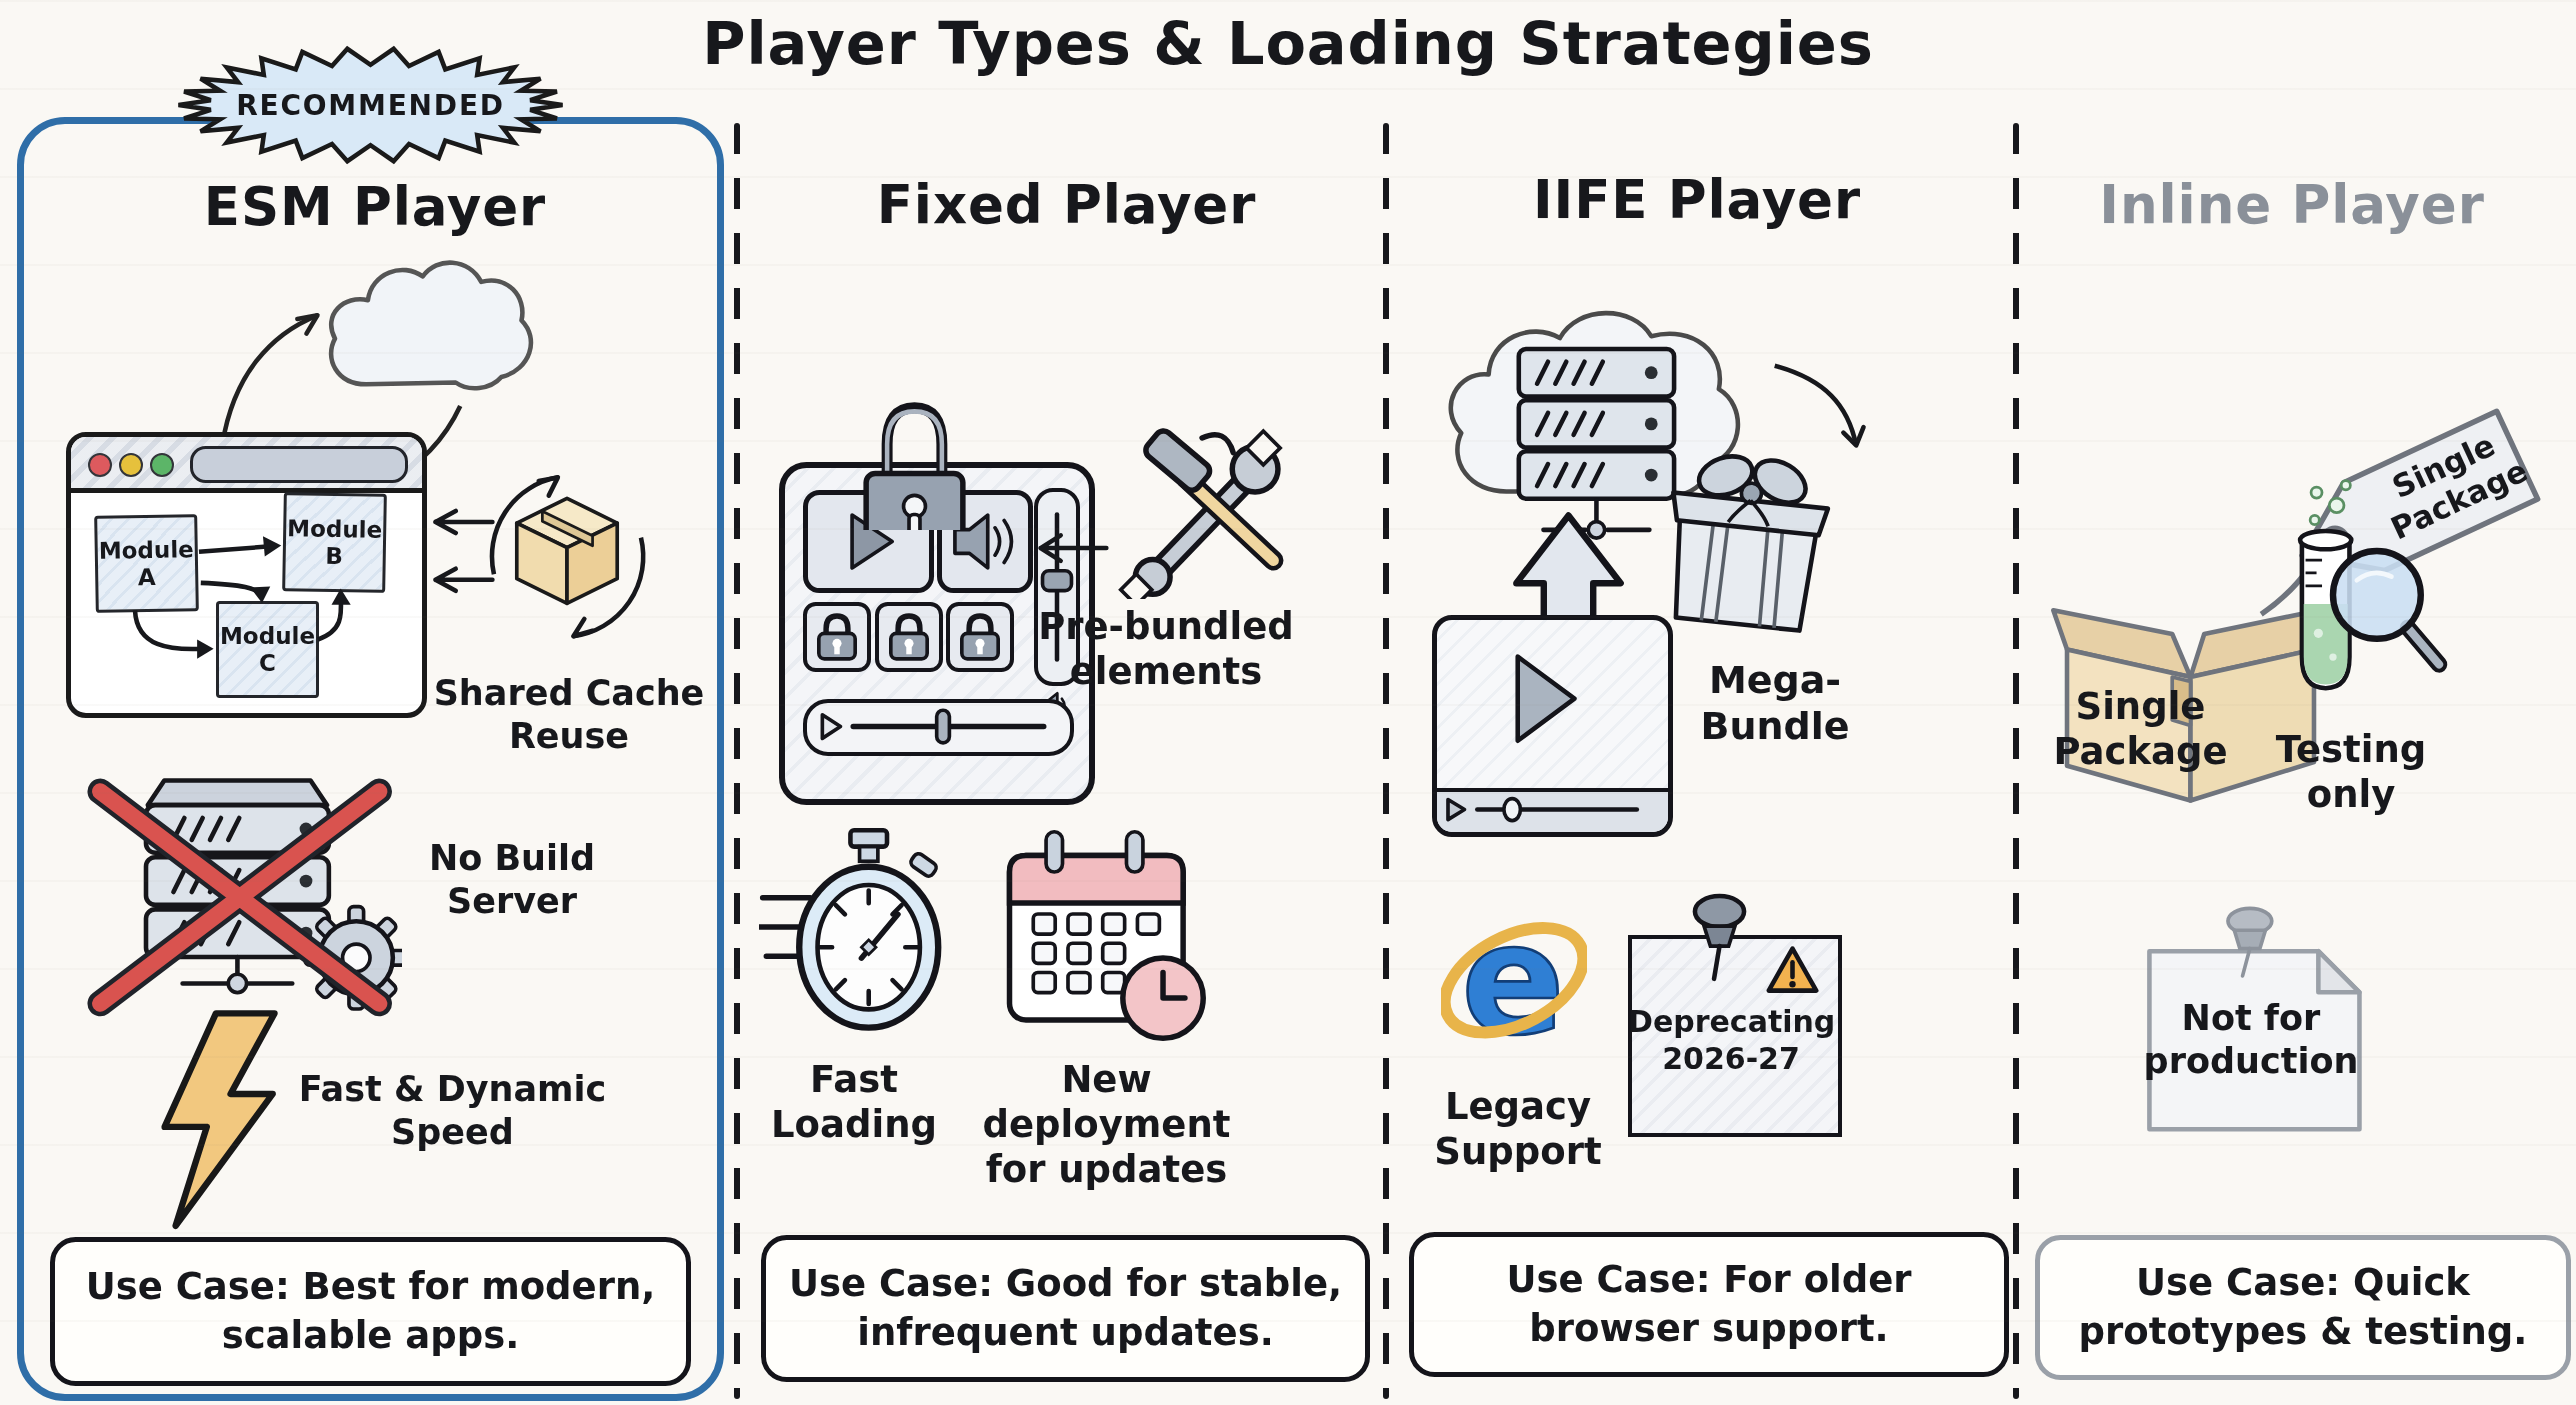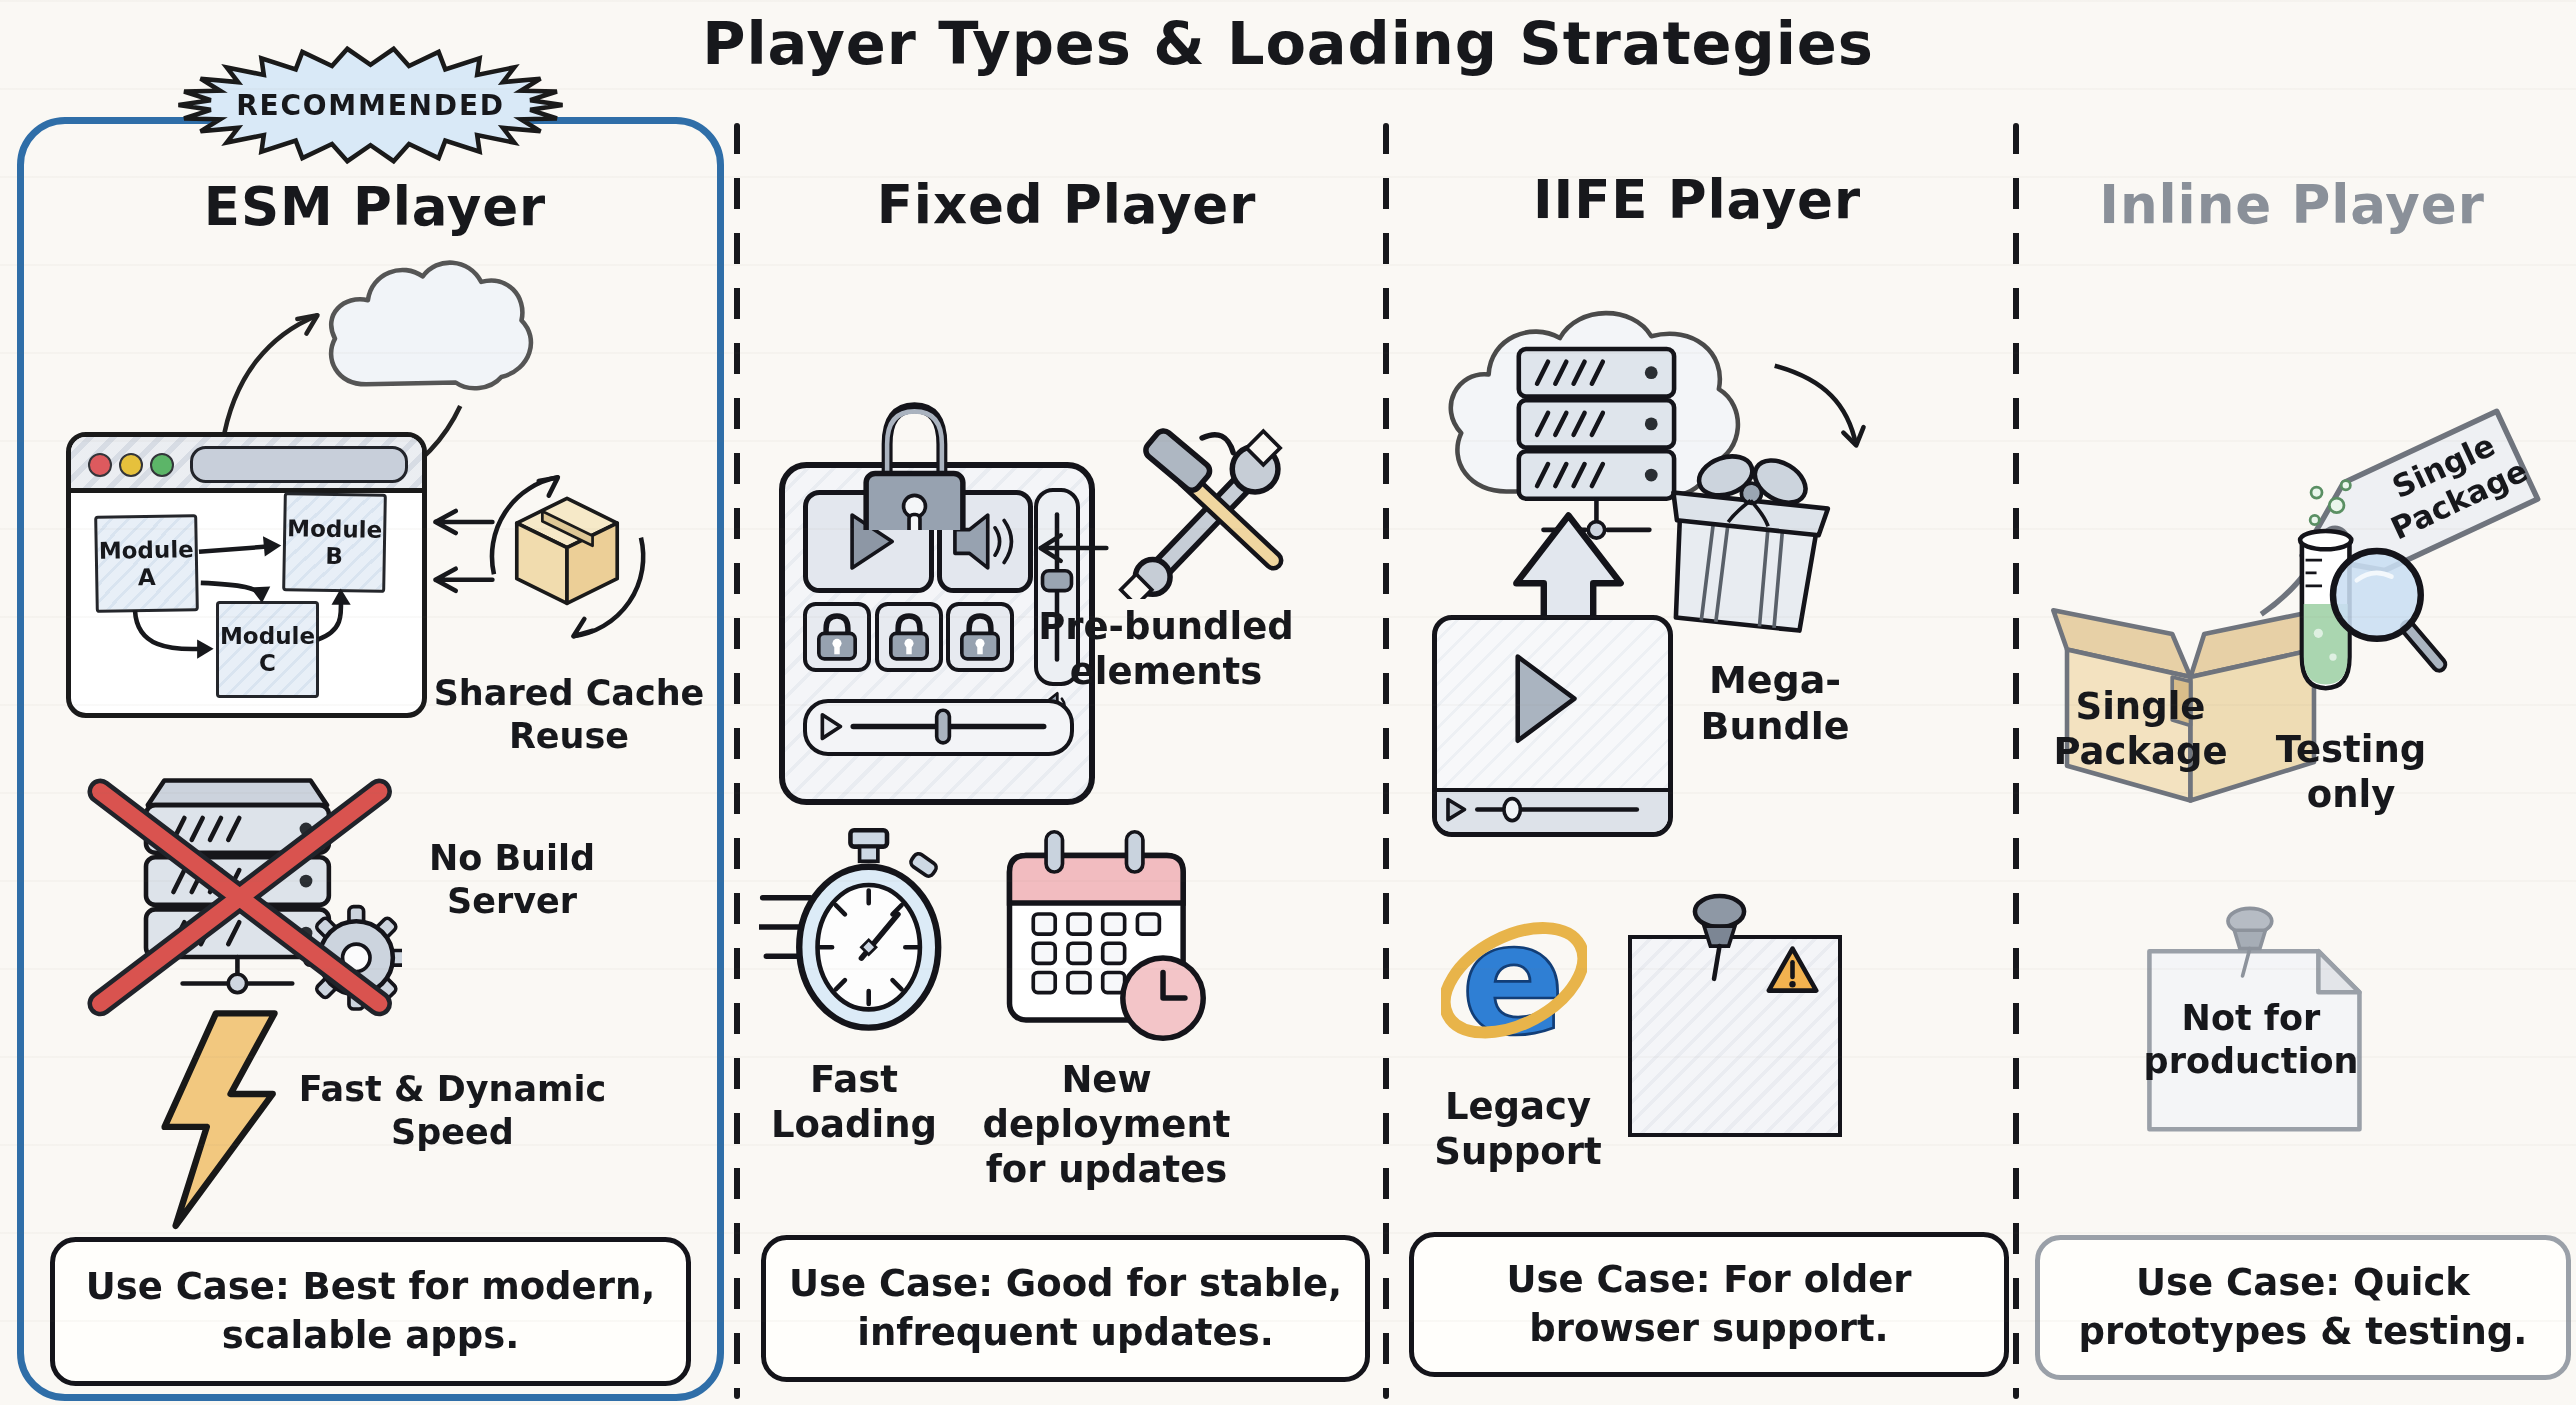--- a/index.html
+++ b/index.html
@@ -378,20 +378,22 @@
   <svg class="abs" style="left:1674px;top:886px;z-index:2;" width="91" height="102" viewBox="0 0 100 112">
     <ellipse cx="50" cy="28" rx="27" ry="17" fill="#8e98a5" stroke="#14141a" stroke-width="5"></ellipse>
     <polygon points="33,44 67,44 60,66 40,66" fill="#7c8694" stroke="#14141a" stroke-width="4"></polygon>
     <path d="M50 66 L44 102" stroke="#14141a" stroke-width="5" stroke-linecap="round"></path>
   </svg>
   <svg class="abs" style="left:1764px;top:944px;z-index:2;" width="57" height="53" viewBox="0 0 62 58">
     <polygon points="31,5 57,51 5,51" fill="#f2b24f" stroke="#14141a" stroke-width="5" stroke-linejoin="round"></polygon>
     <path d="M31 20 L31 36" stroke="#14141a" stroke-width="5" stroke-linecap="round"></path>
     <circle cx="31" cy="44" r="3.5" fill="#14141a"></circle>
   </svg>
+  <div class="cap" style="left:1628px;top:1004px;width:206px;font-size:30px;z-index:2;">Deprecating
+2026-27</div>
 
   <div class="usecase" style="left:1409px;top:1232px;width:590px;height:135px;">Use Case: For older
 browser support.</div>
 
   <div class="hdr gray-ink" style="left:2022px;top:174px;width:540px;">Inline Player</div>
 
   <svg class="abs" style="left:2035px;top:526px;" width="311" height="302" viewBox="0 0 340 330">
     <polygon points="35,135 170,165 150,118 20,92" fill="#e7d0a6" stroke="#6f747d" stroke-width="5" stroke-linejoin="round"></polygon>
     <polygon points="170,165 305,135 320,90 185,118" fill="#e7d0a6" stroke="#6f747d" stroke-width="5" stroke-linejoin="round"></polygon>
     <polygon points="35,135 170,165 170,300 35,262" fill="#f3e2c0" stroke="#6f747d" stroke-width="5" stroke-linejoin="round"></polygon>

